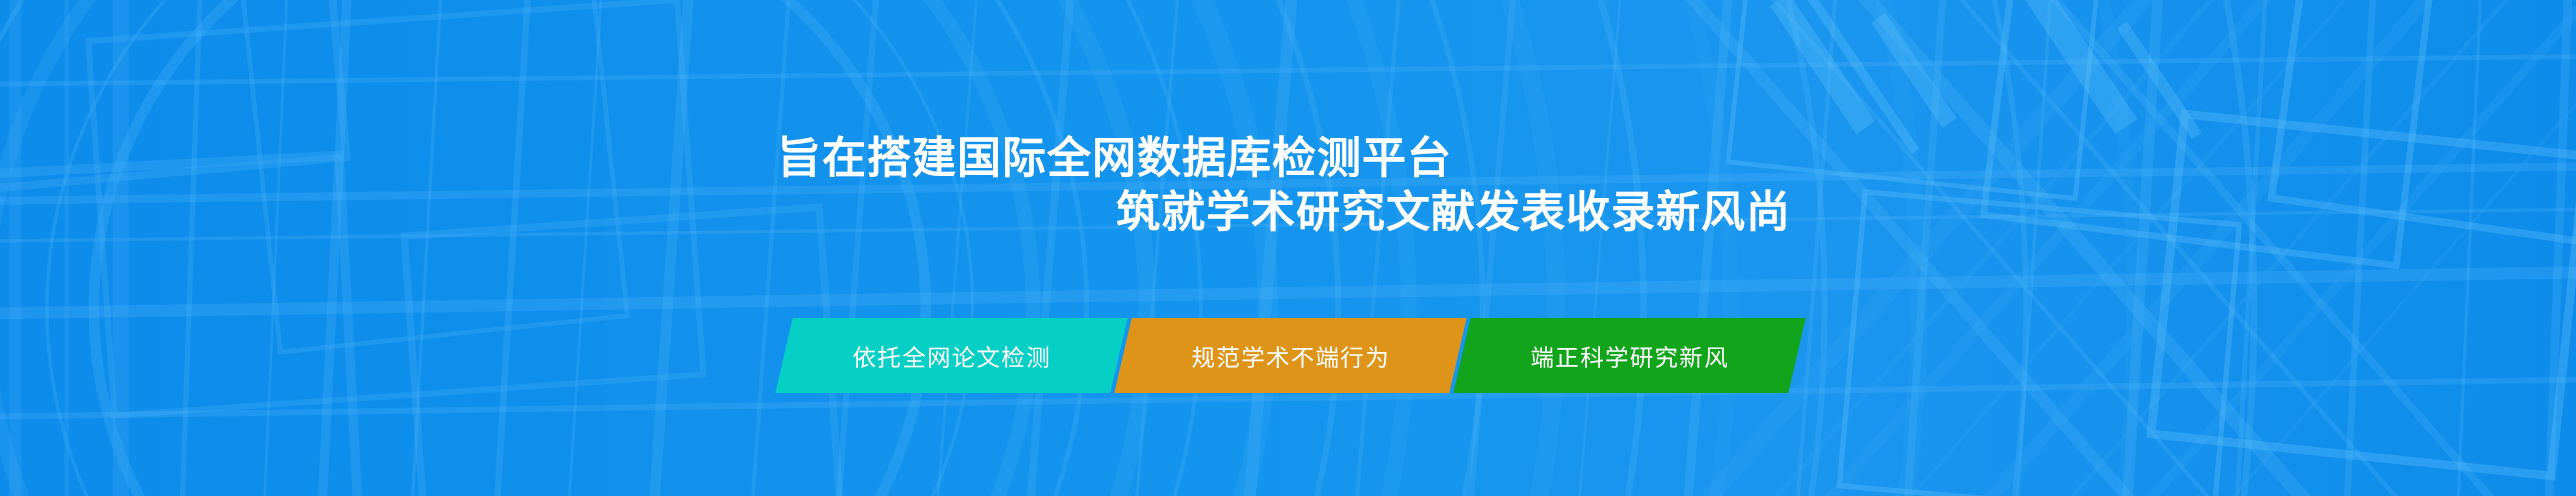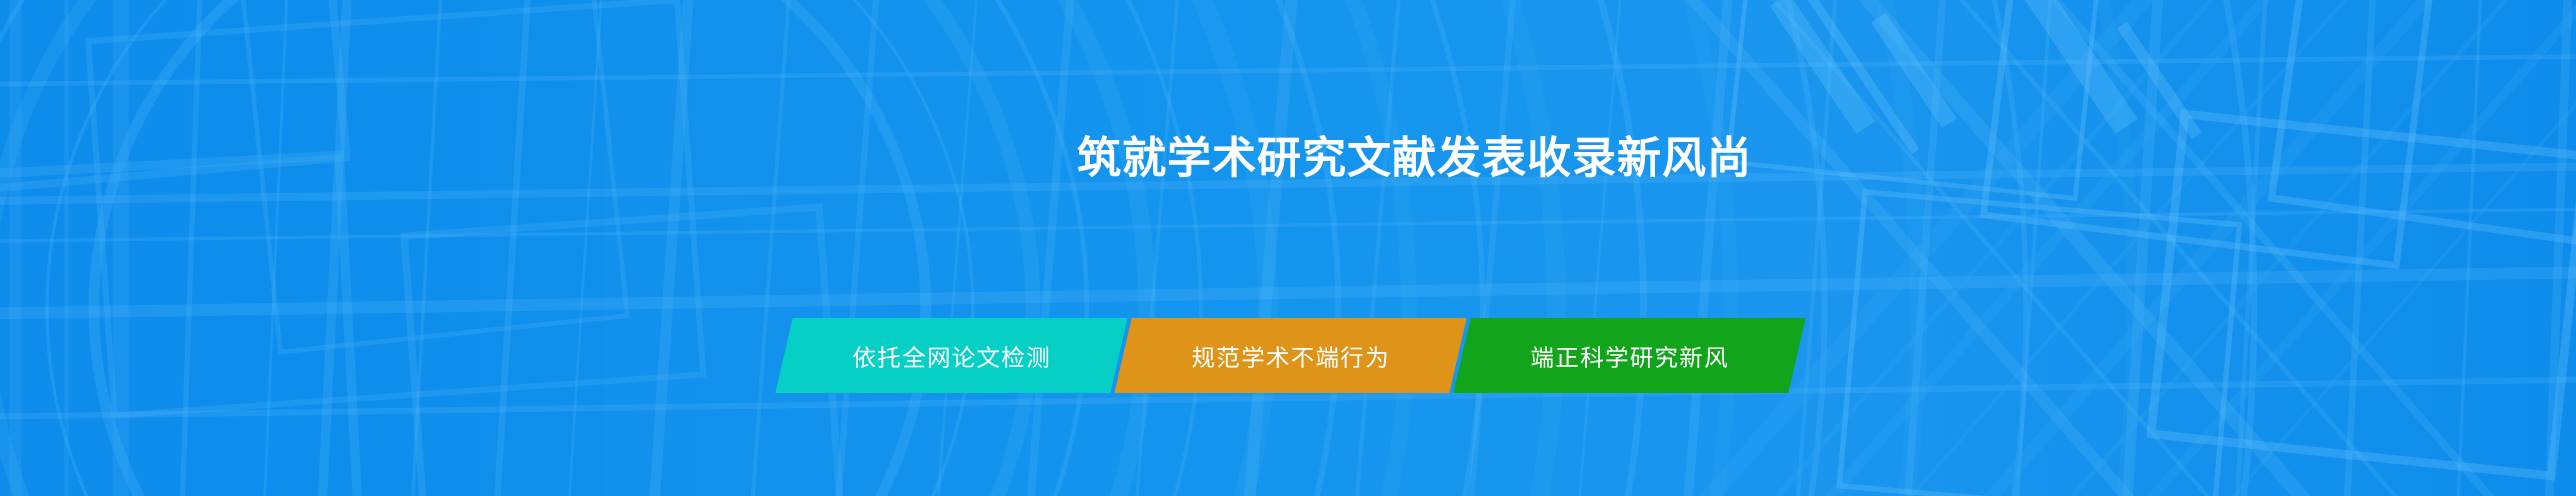--- a/index.html
+++ b/index.html
@@ -216,21 +216,22 @@
           <rect x="96" y="0" width="7" height="740"></rect>
           <rect x="168" y="0" width="24" height="740"></rect>
         </g>
 
         <rect x="900" y="0" width="1500" height="740" fill="#3aabf6" fill-opacity="0.06"></rect>
       </g>
     </svg>
   </div>
 
   <div class="headline-block">
-    <div class="headline line-2" style="color: rgb(255, 255, 255);">筑就学术研究文献发表收录新风尚</div>
+    <div class="headline line-1" style="color: rgb(255, 255, 255);">旨在搭建国际全网数据库检测平台</div>
+    <div class="headline line-2" style="color: rgb(255, 255, 255); margin-left: 39px;">筑就学术研究文献发表收录新风尚</div>
   </div>
 
   <div class="tag-strip">
     <div class="tag tag-1" style="background: rgb(6, 207, 198);">
       <span class="tag-label" style="color: rgb(255, 255, 255);">依托全网论文检测</span>
     </div>
     <div class="tag tag-2" style="background: rgb(221, 148, 24);">
       <span class="tag-label" style="color: rgb(255, 255, 255);">规范学术不端行为</span>
     </div>
     <div class="tag tag-3" style="background: rgb(18, 165, 27);">

